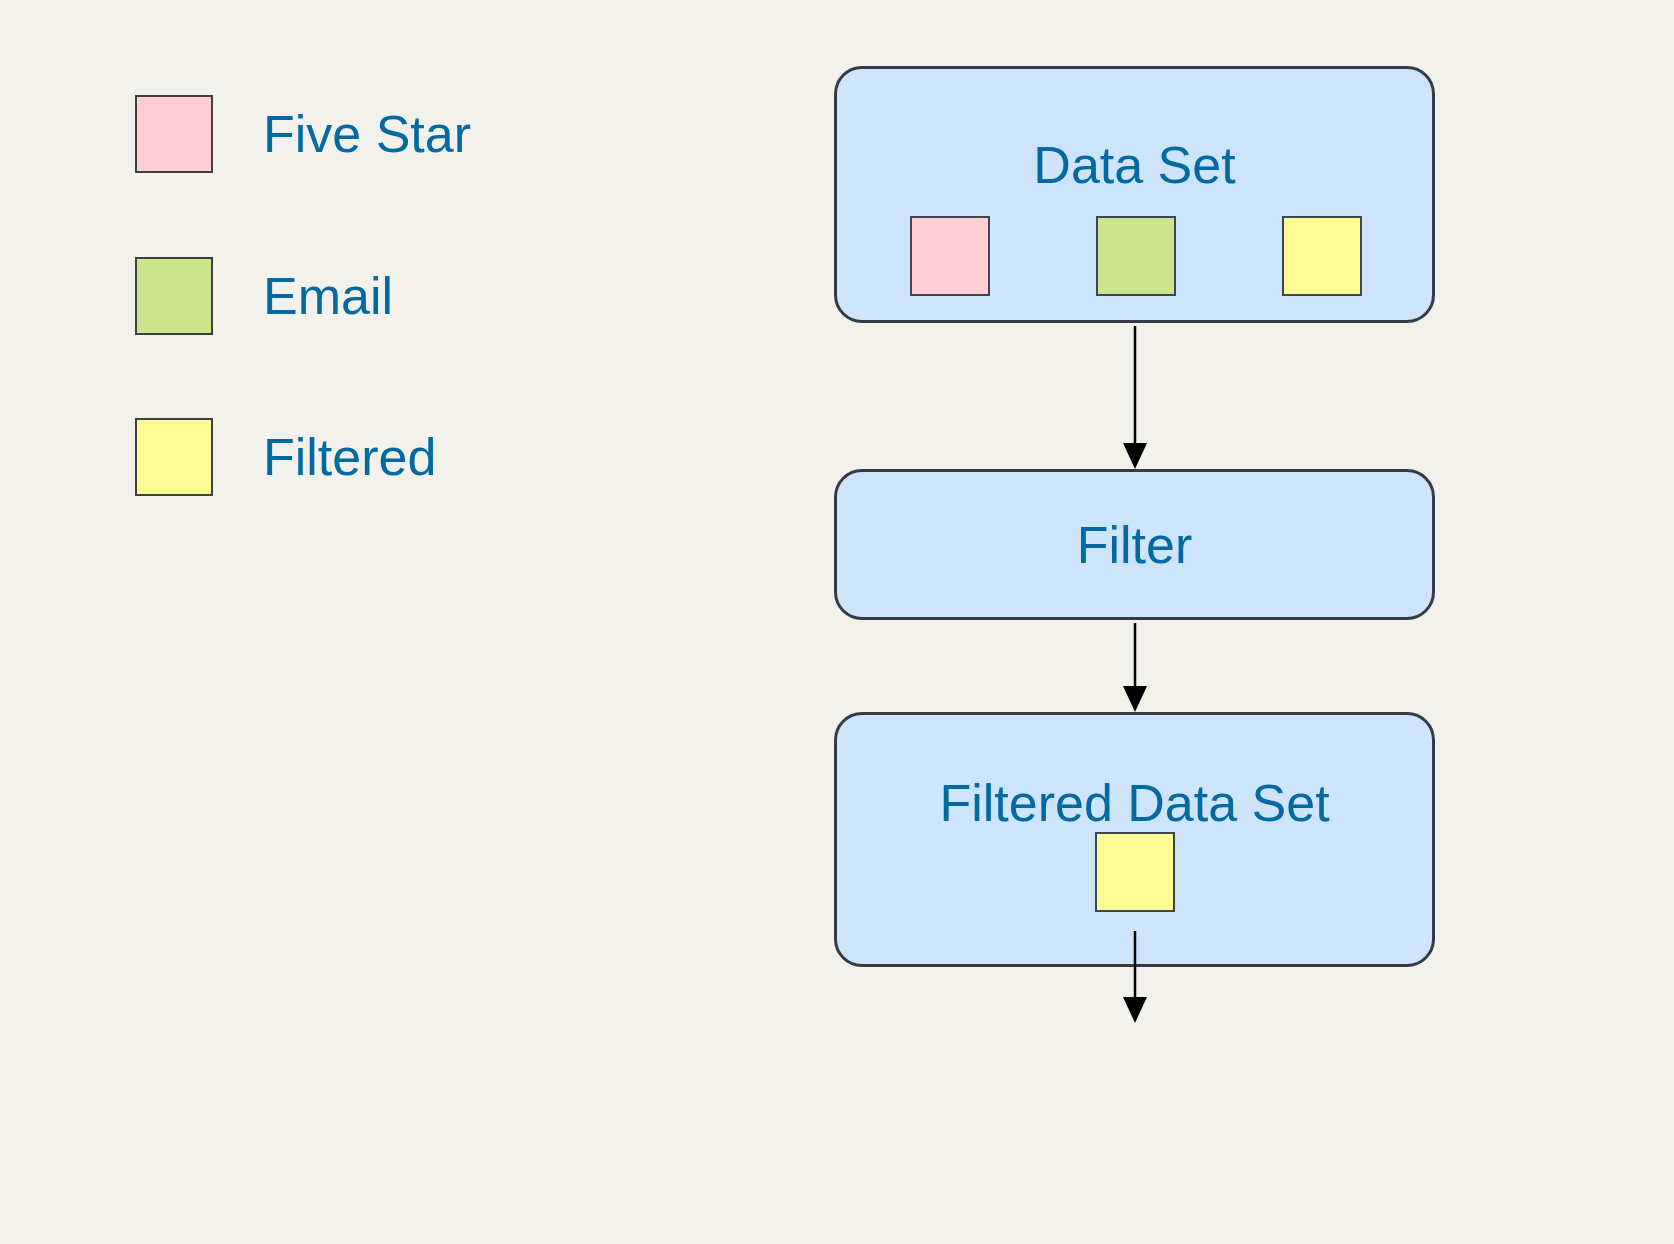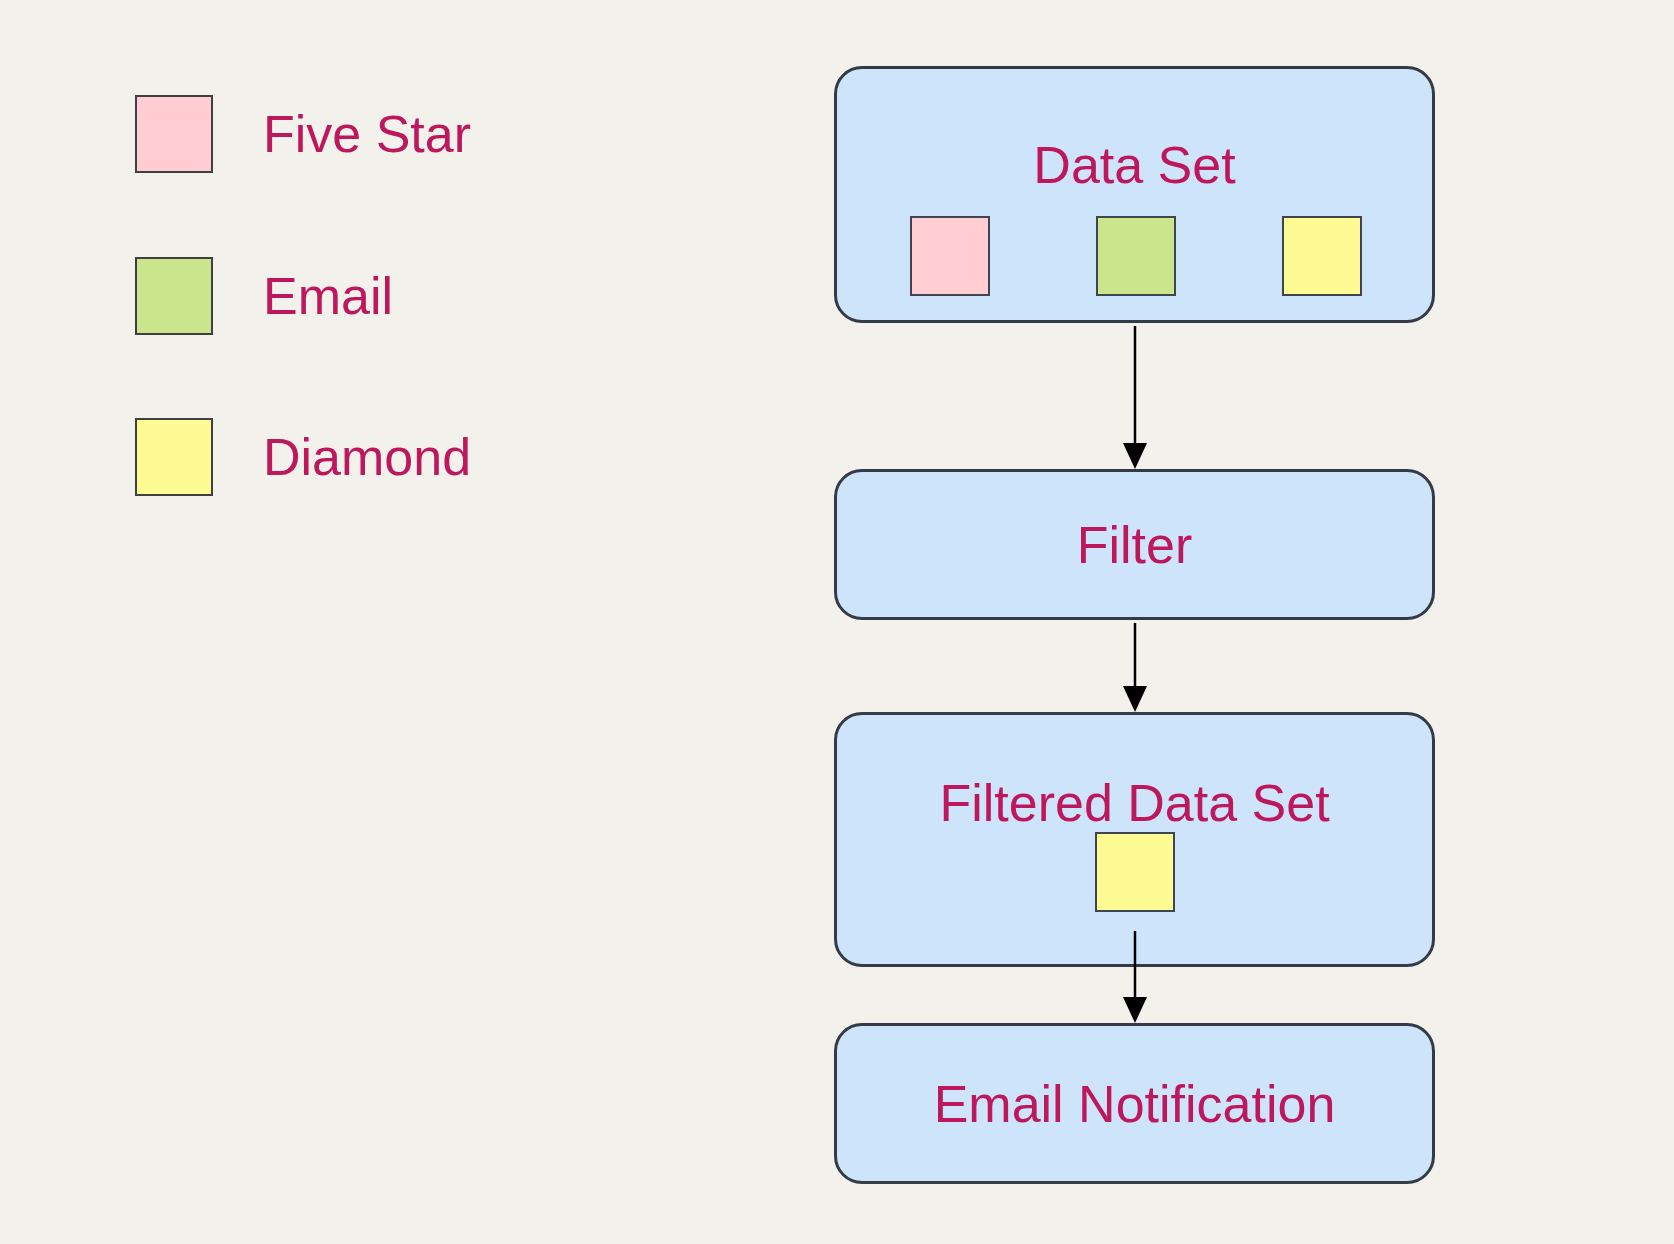--- a/index.html
+++ b/index.html
@@ -6,21 +6,21 @@
     margin: 0;
     padding: 0;
     background: #f3f1ec;
   }
   .canvas {
     position: relative;
     width: 1674px;
     height: 1244px;
     background: #f3f1ec;
     font-family: "Liberation Sans", sans-serif;
-    color: #be185d;
+    color: #0369a1;
     overflow: hidden;
   }
 
   
   .legend-swatch {
     position: absolute;
     left: 135px;
     width: 78px;
     height: 78px;
     box-sizing: border-box;
@@ -101,21 +101,21 @@
 <div class="canvas">
 
   <div>
     <div class="legend-swatch lg-0" style="background-color: rgb(255, 205, 210);"></div>
     <div class="legend-label lg-0">Five Star</div>
 
     <div class="legend-swatch lg-1" style="background-color: rgb(203, 229, 140);"></div>
     <div class="legend-label lg-1">Email</div>
 
     <div class="legend-swatch lg-2" style="background-color: rgb(255, 251, 148);"></div>
-    <div class="legend-label lg-2">Diamond</div>
+    <div class="legend-label lg-2">Filtered</div>
   </div>
 
   <div class="node node-dataset" style="background-color: rgb(205, 228, 250); border-color: rgb(52, 59, 70);">
     <div class="node-title">Data Set</div>
     <div class="sq sq-ds-0" style="background-color: rgb(255, 205, 210);"></div>
     <div class="sq sq-ds-1" style="background-color: rgb(203, 229, 140);"></div>
     <div class="sq sq-ds-2" style="background-color: rgb(255, 251, 148);"></div>
   </div>
 
   <svg class="arrow arrow-1" viewBox="0 0 30 143" style="color: rgb(0, 0, 0);">
@@ -135,17 +135,14 @@
   <div class="node node-filtered" style="background-color: rgb(205, 228, 250); border-color: rgb(52, 59, 70);">
     <div class="node-title">Filtered Data Set</div>
     <div class="sq sq-fd-0" style="background-color: rgb(255, 251, 148);"></div>
   </div>
 
   <svg class="arrow arrow-3" viewBox="0 0 30 92" style="color: rgb(0, 0, 0);">
     <line x1="15" y1="0" x2="15" y2="70" stroke="currentColor" stroke-width="2.5"></line>
     <path d="M 3 66 L 27 66 L 15 92 Z" fill="currentColor"></path>
   </svg>
 
-  <div class="node node-email node-center" style="background-color: rgb(205, 228, 250); border-color: rgb(52, 59, 70);">
-    <span>Email Notification</span>
-  </div>
 
 </div>
 
 </body></html>

